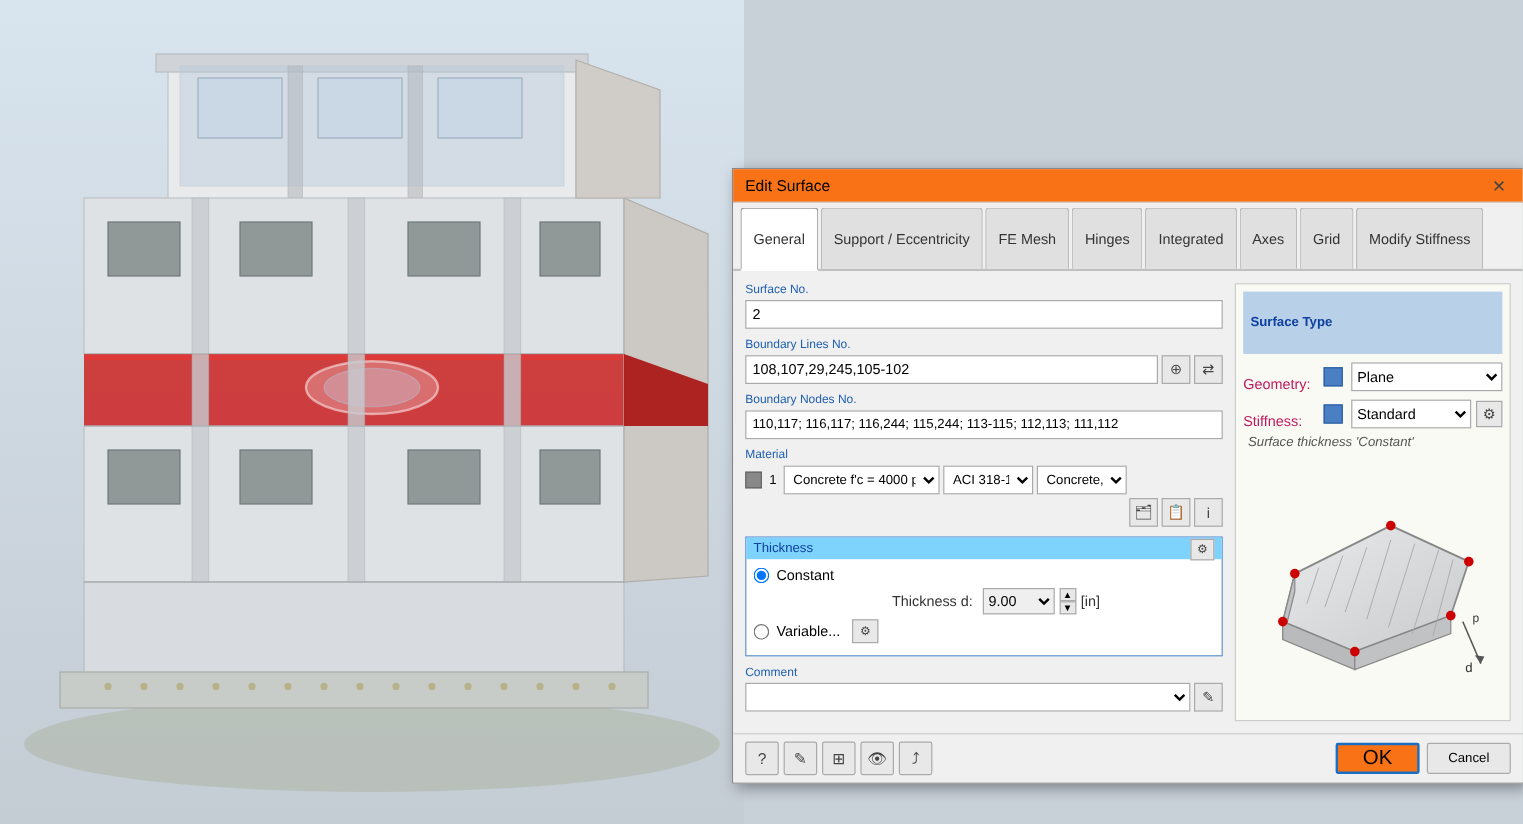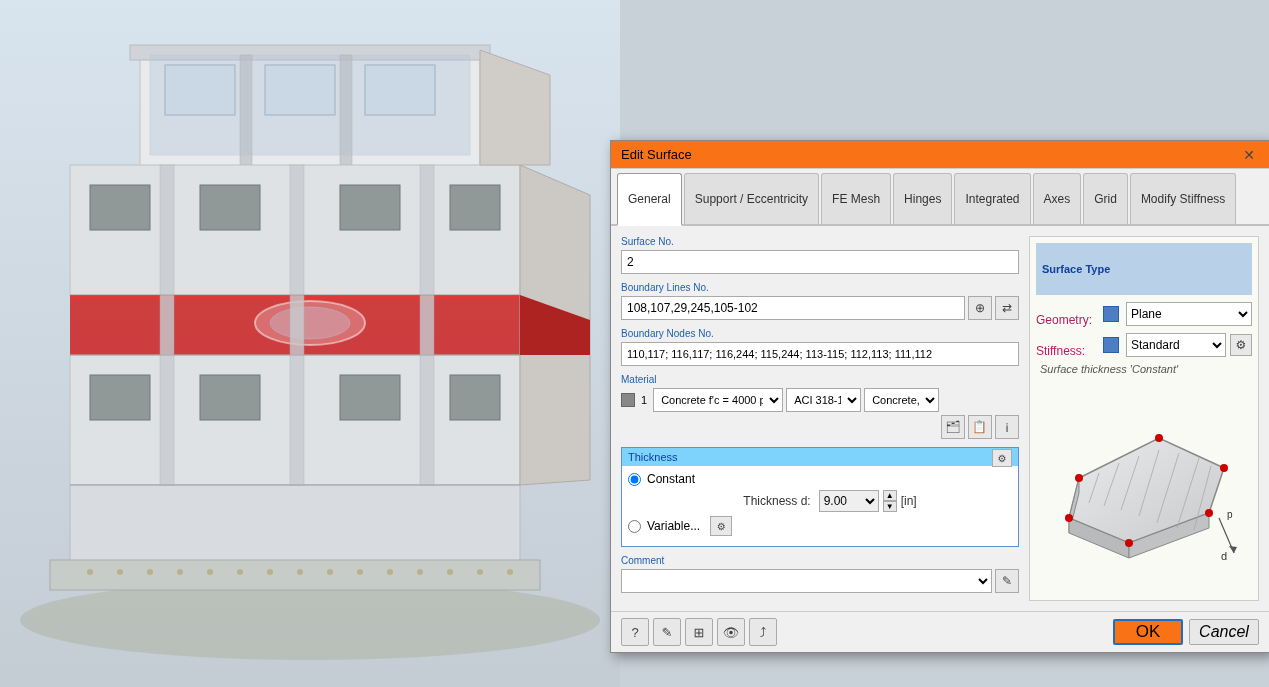--- a/index.html
+++ b/index.html
@@ -372,24 +372,23 @@
       color: #000;
       border-radius: 2px;
     }
 
     .cancel-btn {
       width: 70px;
       height: 26px;
       background: #e8e8e8;
       border: 1px solid #aaa;
       cursor: pointer;
-      font-size: 16px;
+      font-size: 11px;
       color: #000;
       border-radius: 2px;
-      font-style: italic;
     }
 
     
     .preview-svg {
       width: 190px;
       height: 180px;
     }
 
     
     select {

